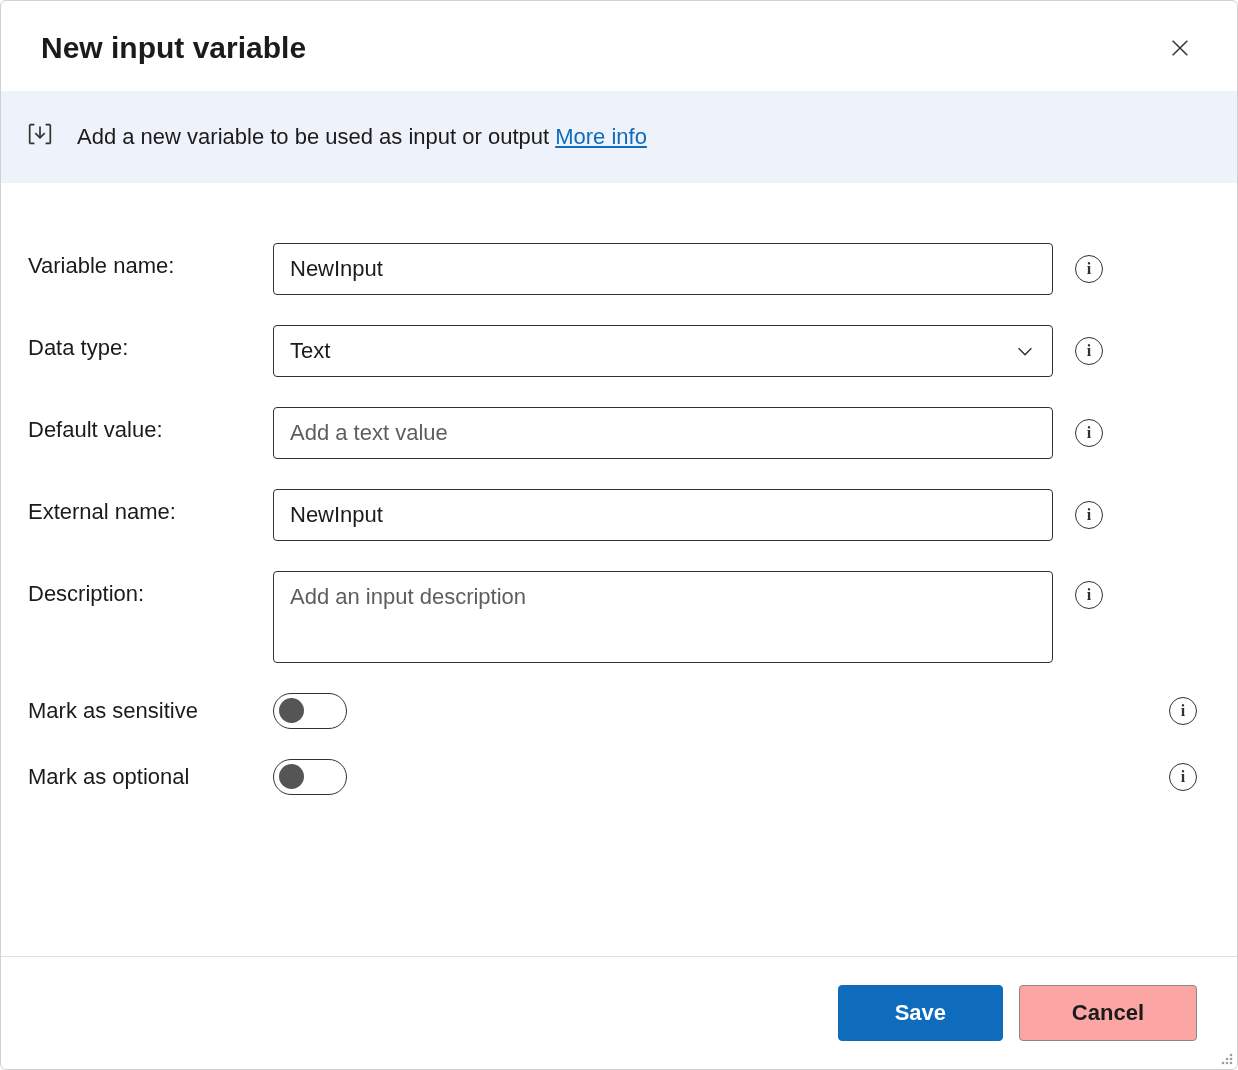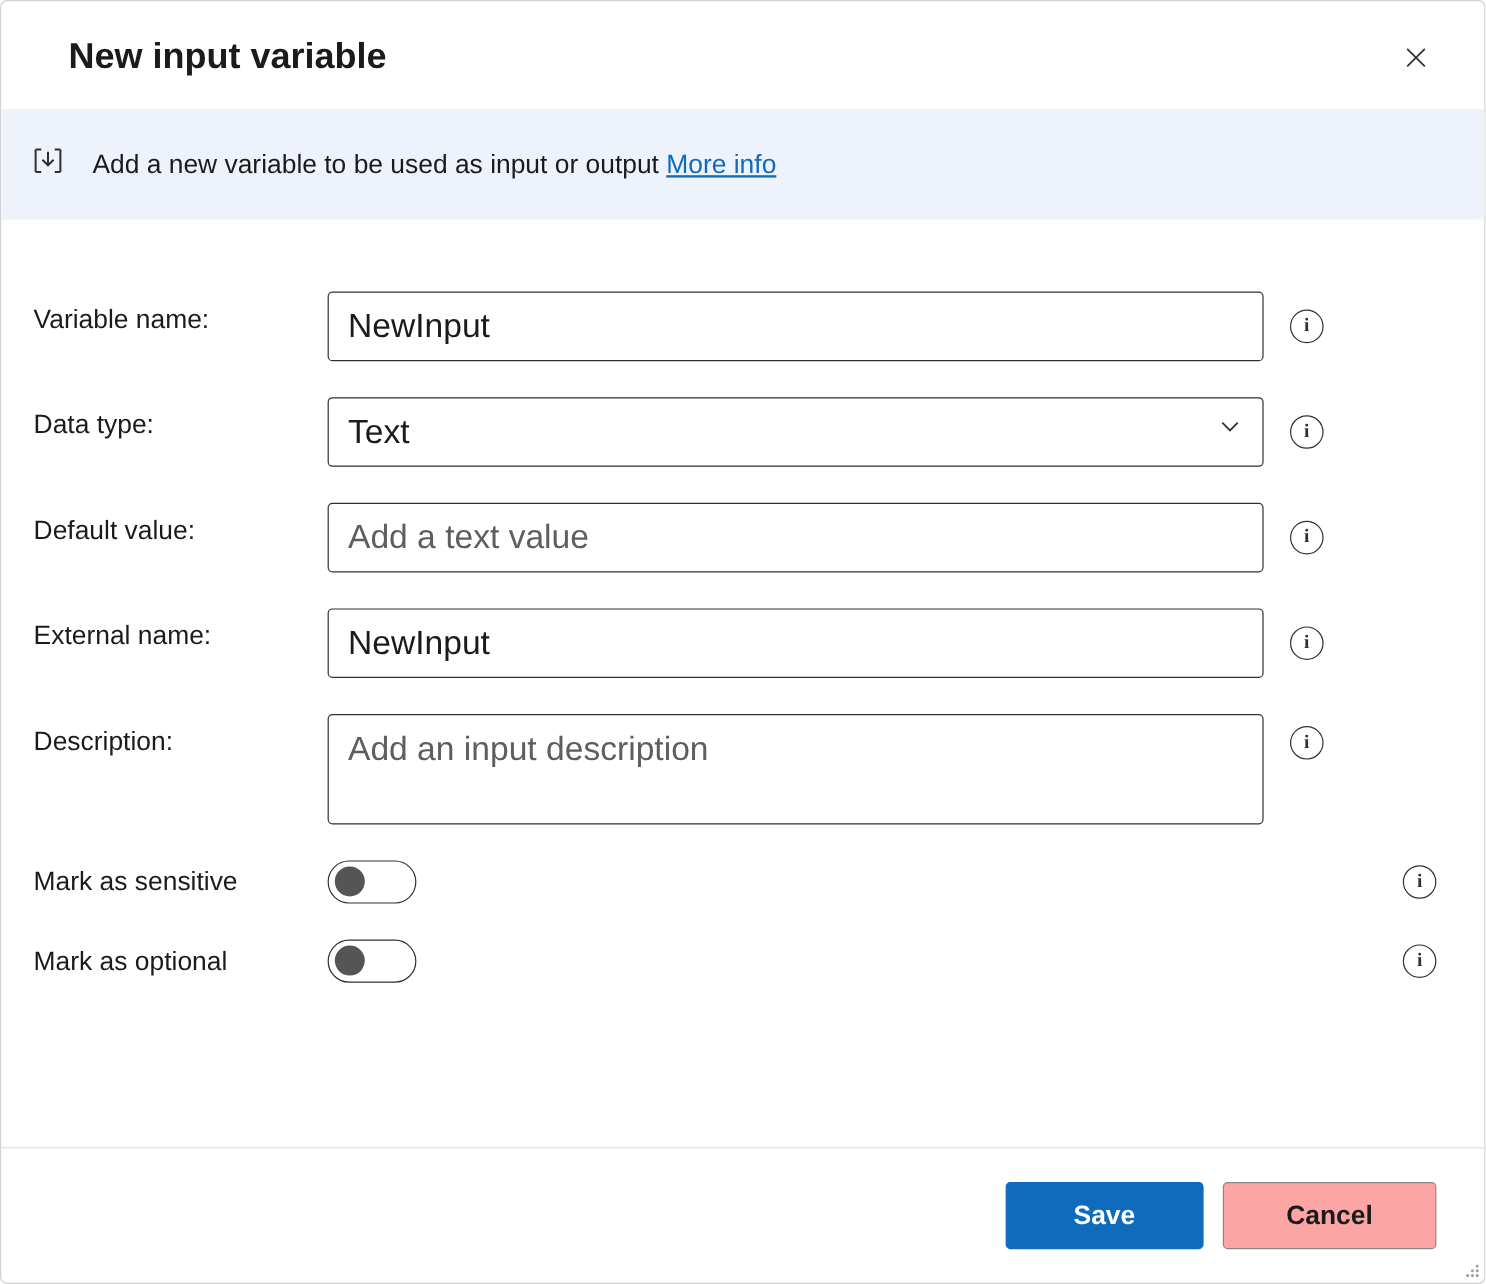--- a/index.html
+++ b/index.html
@@ -12,21 +12,21 @@
       width: 1238px;
       height: 1070px;
       border: 1px solid #d1d1d1;
       border-radius: 6px;
       display: flex;
       flex-direction: column;
       overflow: hidden;
       position: relative;
     }
     .header {
-      padding: 30px 40px 26px 56px;
+      padding: 30px 40px 26px 40px;
       display: flex;
       justify-content: space-between;
       align-items: center;
     }
     .header h1 {
       font-size: 30px;
       font-weight: 600;
       color: #1b1b1b;
     }
     .close-btn {
@@ -71,31 +71,32 @@
     .form-control {
       flex: 1;
       display: flex;
       align-items: center;
     }
     .text-input, .select-input, .textarea-input {
       width: 780px;
       border: 1px solid #323130;
       border-radius: 4px;
       padding: 12px 16px;
-      font-size: 28px;
+      font-size: 22px;
       font-family: inherit;
       color: #1b1b1b;
       background: #fff;
     }
     .text-input::placeholder, .textarea-input::placeholder {
       color: #605e5c;
     }
     .select-input {
       display: flex;
       justify-content: space-between;
+      align-items: center;
       cursor: pointer;
     }
     .select-input svg { width: 22px; height: 22px; }
     .textarea-input {
       height: 92px;
       resize: none;
     }
     .info-icon {
       margin-left: 22px;
       width: 28px;

